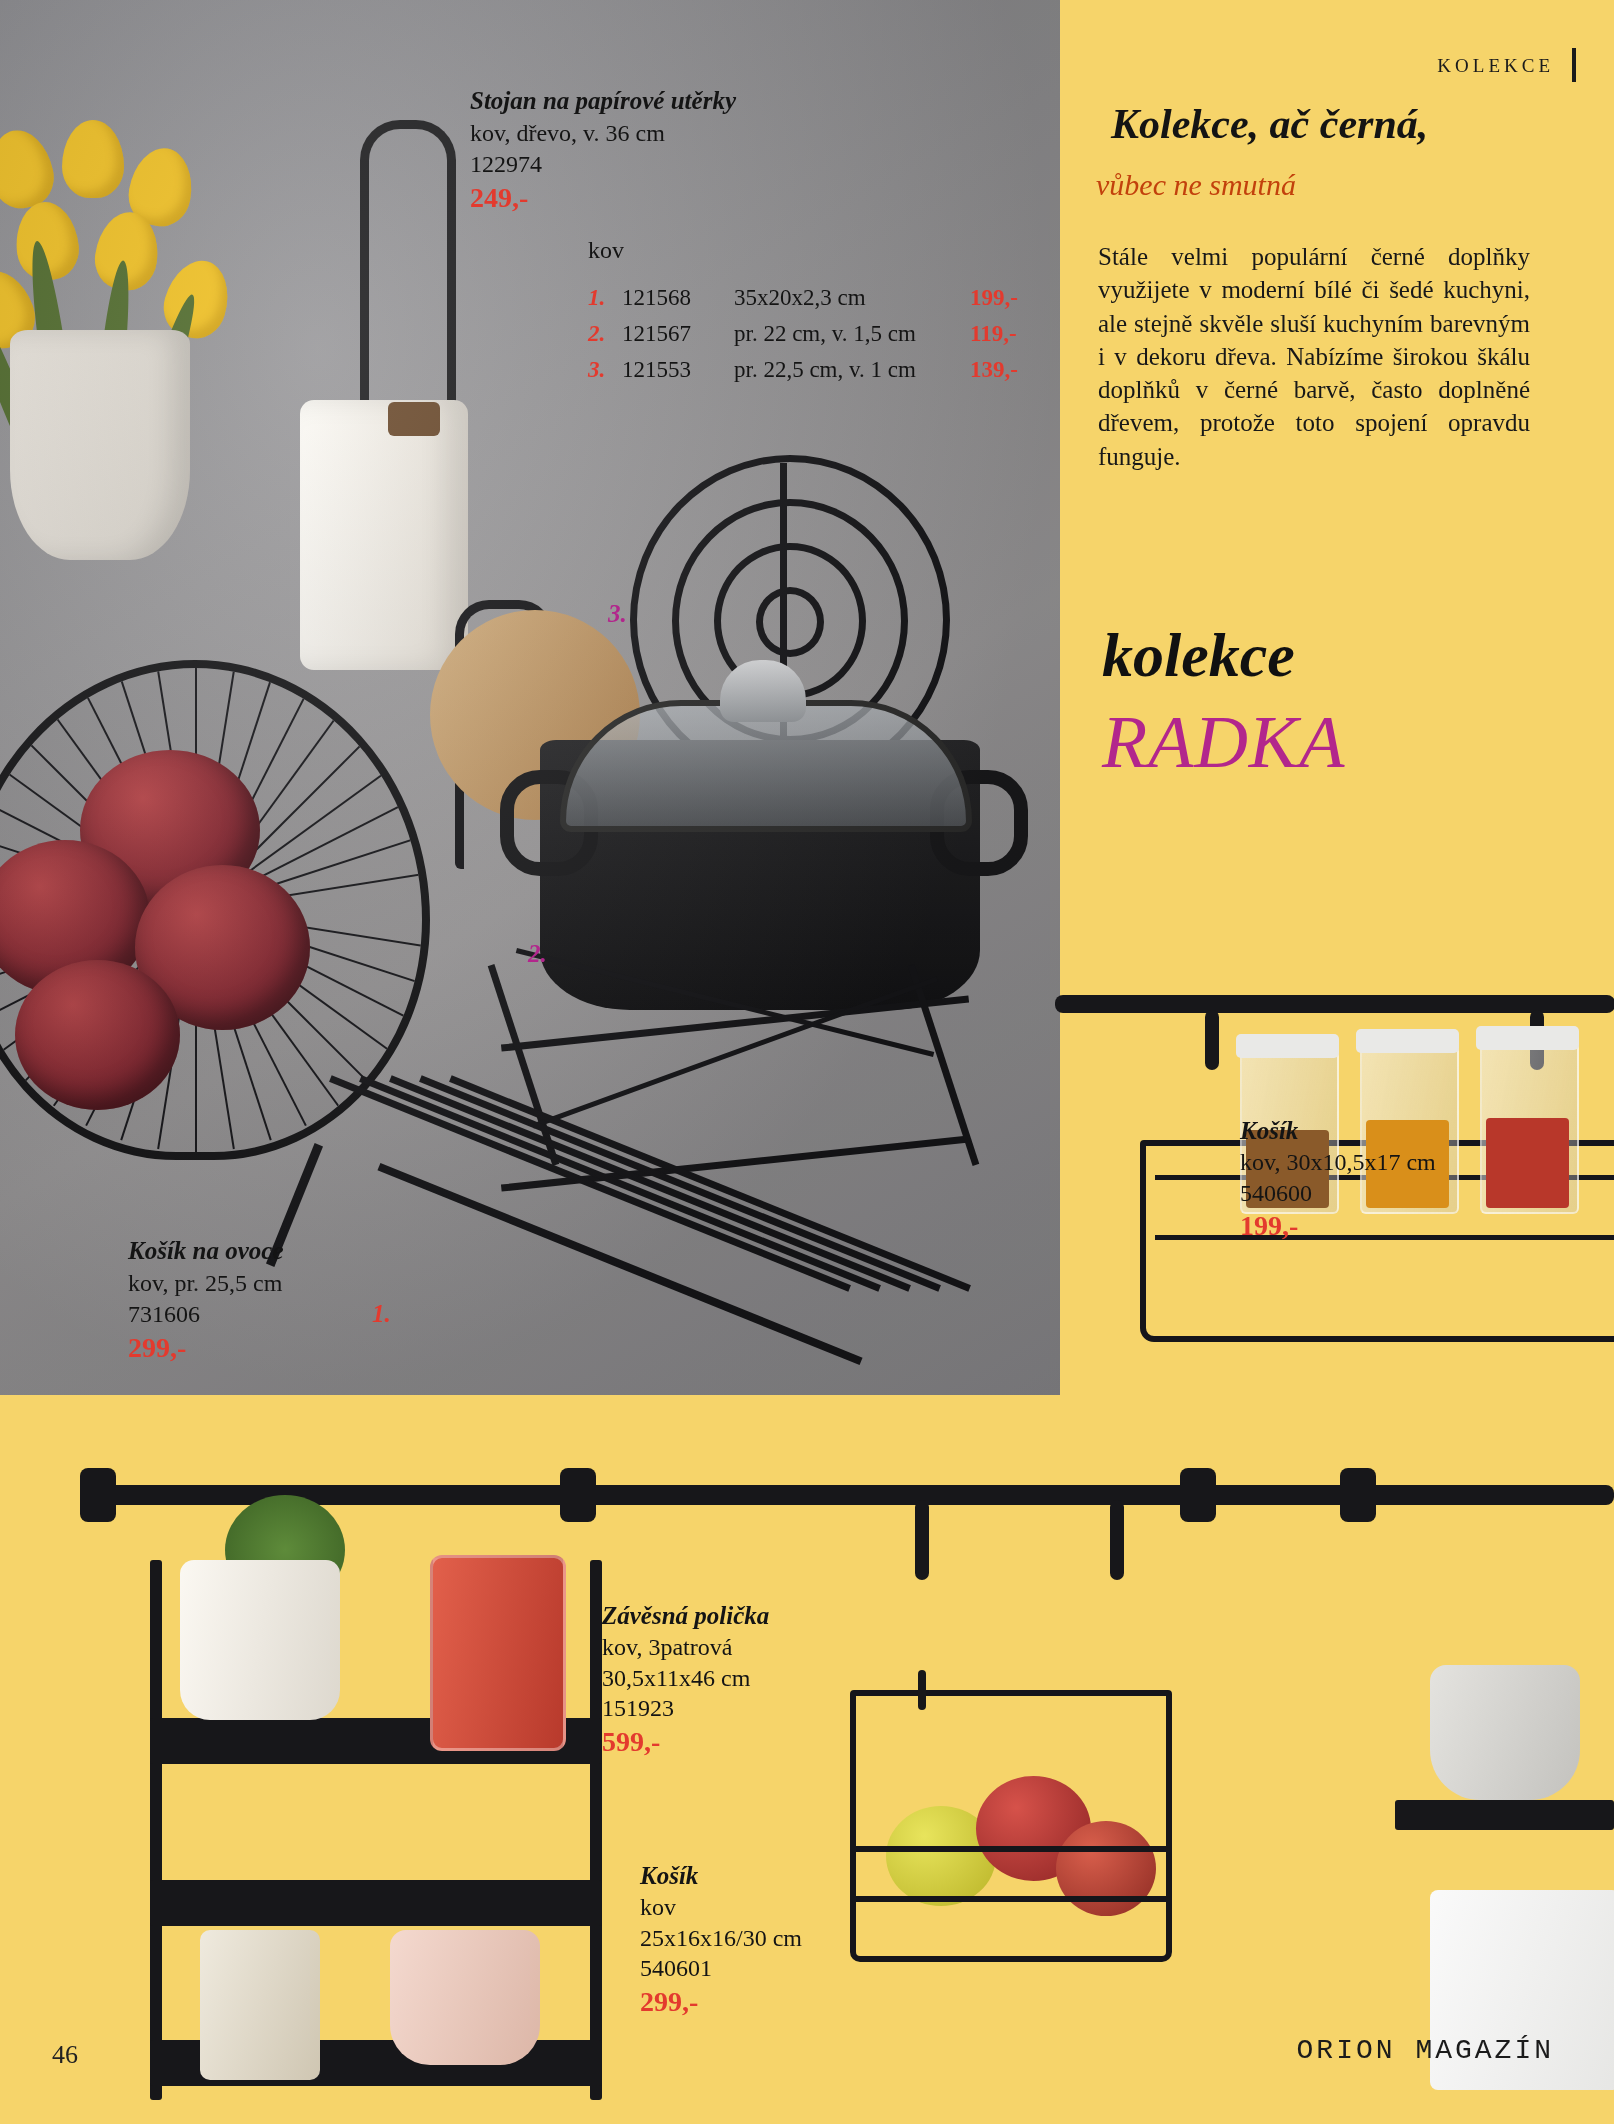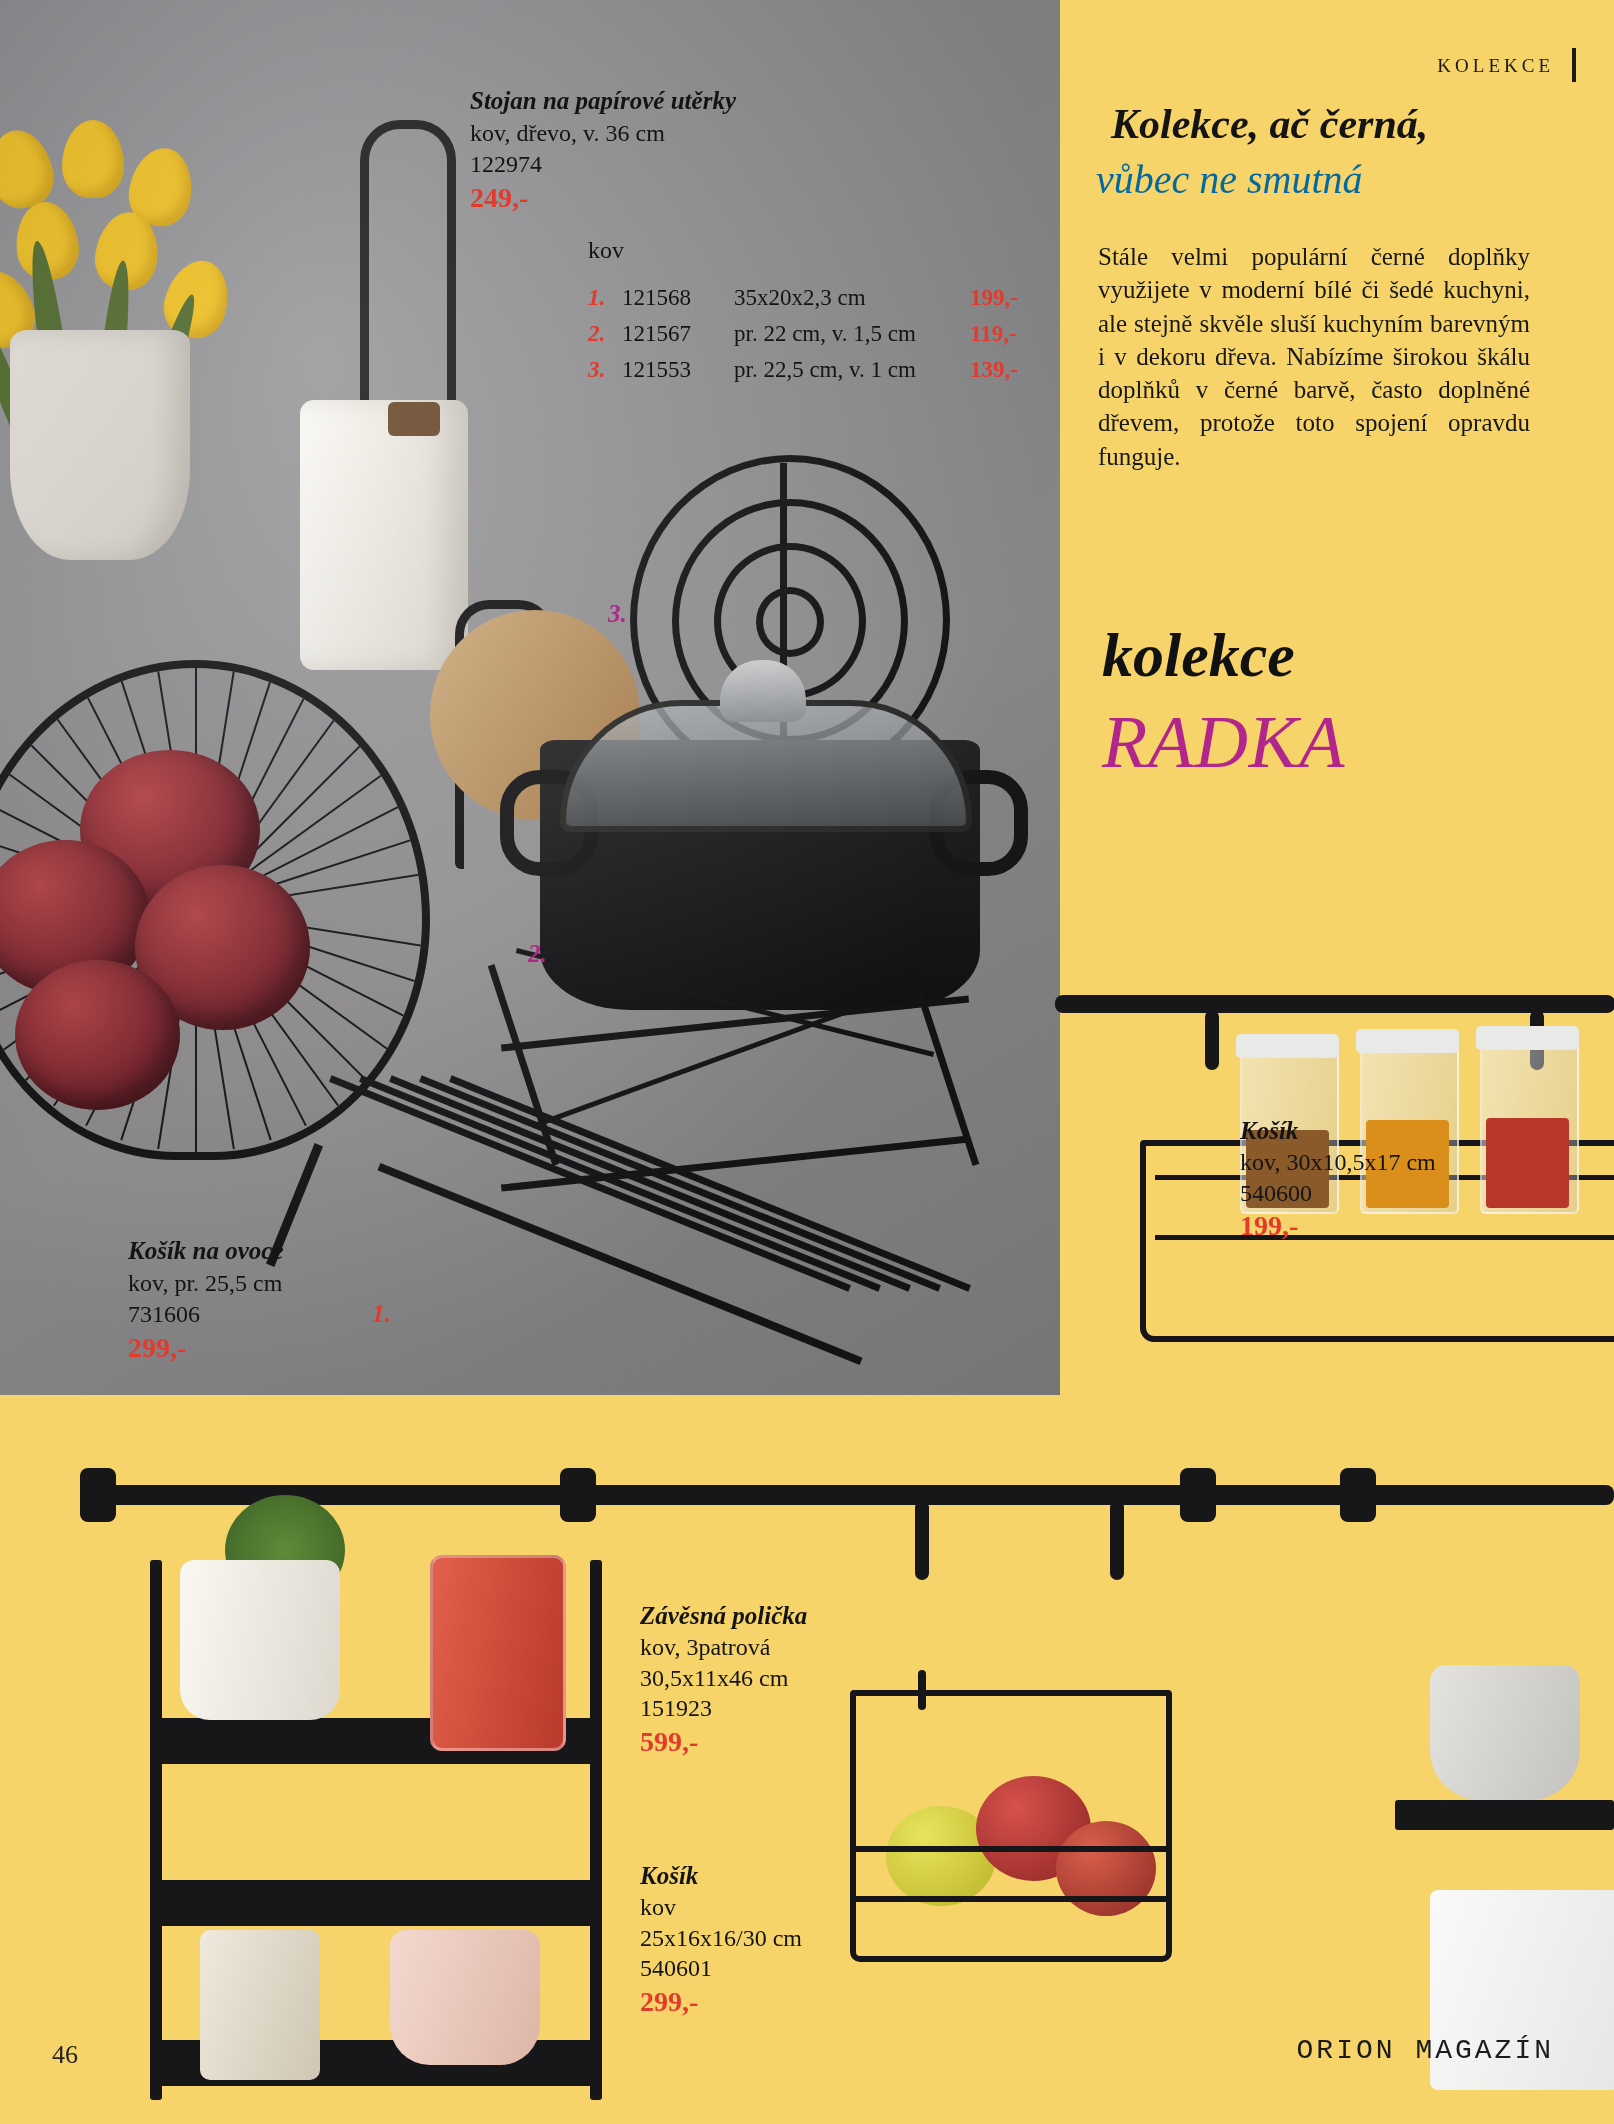--- a/index.html
+++ b/index.html
@@ -54,21 +54,21 @@
   .rack div{position:absolute;background:#17171a;}
 
   
   .right-col{position:absolute;left:1080px;top:0;width:534px;height:1020px;}
   .kolekce-label{
     position:absolute;right:60px;top:55px;letter-spacing:4px;font-size:19px;
     font-family:"Liberation Serif", serif;color:#1b1b1b;
   }
   .kolekce-bar{position:absolute;right:38px;top:48px;width:4px;height:34px;background:#1b1b1b;}
   .head1{position:absolute;left:31px;top:100px;font-size:42px;font-weight:bold;font-style:italic;color:#141414;}
-  .head2{position:absolute;left:16px;top:156px;font-size:40px;font-style:italic;color:#0369a1;}
+  .head2{position:absolute;left:16px;top:168px;font-size:30px;font-style:italic;color:#c2410c;}
   .bodytext{
     position:absolute;left:18px;top:240px;width:432px;
     font-size:25px;line-height:1.33;text-align:justify;color:#181818;
   }
   .kolekce-word{position:absolute;left:22px;top:620px;font-size:62px;font-style:italic;font-weight:bold;color:#111;}
   .radka-word{position:absolute;left:22px;top:700px;font-size:74px;font-style:italic;color:#b2268c;letter-spacing:1px;}
 
   .item{position:absolute;font-size:24px;color:#141414;line-height:1.28;}
   .item .t{font-weight:bold;font-style:italic;font-size:25px;}
   .price{color:#e33a2e;font-weight:bold;font-size:28px;}
@@ -310,21 +310,21 @@
     <div class="fruit" style="left:200px;top:125px;width:100px;height:95px;background:radial-gradient(circle at 35% 30%,#d95f4c,#8c2a22);"></div>
     <div style="position:absolute;left:0;top:150px;width:310px;height:6px;background:#15151a;"></div>
     <div style="position:absolute;left:0;top:200px;width:310px;height:6px;background:#15151a;"></div>
   </div>
   <div class="rail" style="left:918px;top:1670px;width:8px;height:40px;"></div>
 
   <div class="grey-cup"></div>
   <div class="white-box"></div>
   <div class="shelf" style="left:1395px;top:1800px;width:219px;height:30px;"></div>
 
-  <div class="item" style="left:640px;top:1600px;">
+  <div class="item" style="left:602px;top:1600px;">
     <div class="t">Závěsná polička</div>
     <div>kov, 3patrová</div>
     <div>30,5x11x46 cm</div>
     <div>151923</div>
     <div class="price">599,-</div>
   </div>
 
   <div class="item" style="left:640px;top:1860px;">
     <div class="t">Košík</div>
     <div>kov</div>

